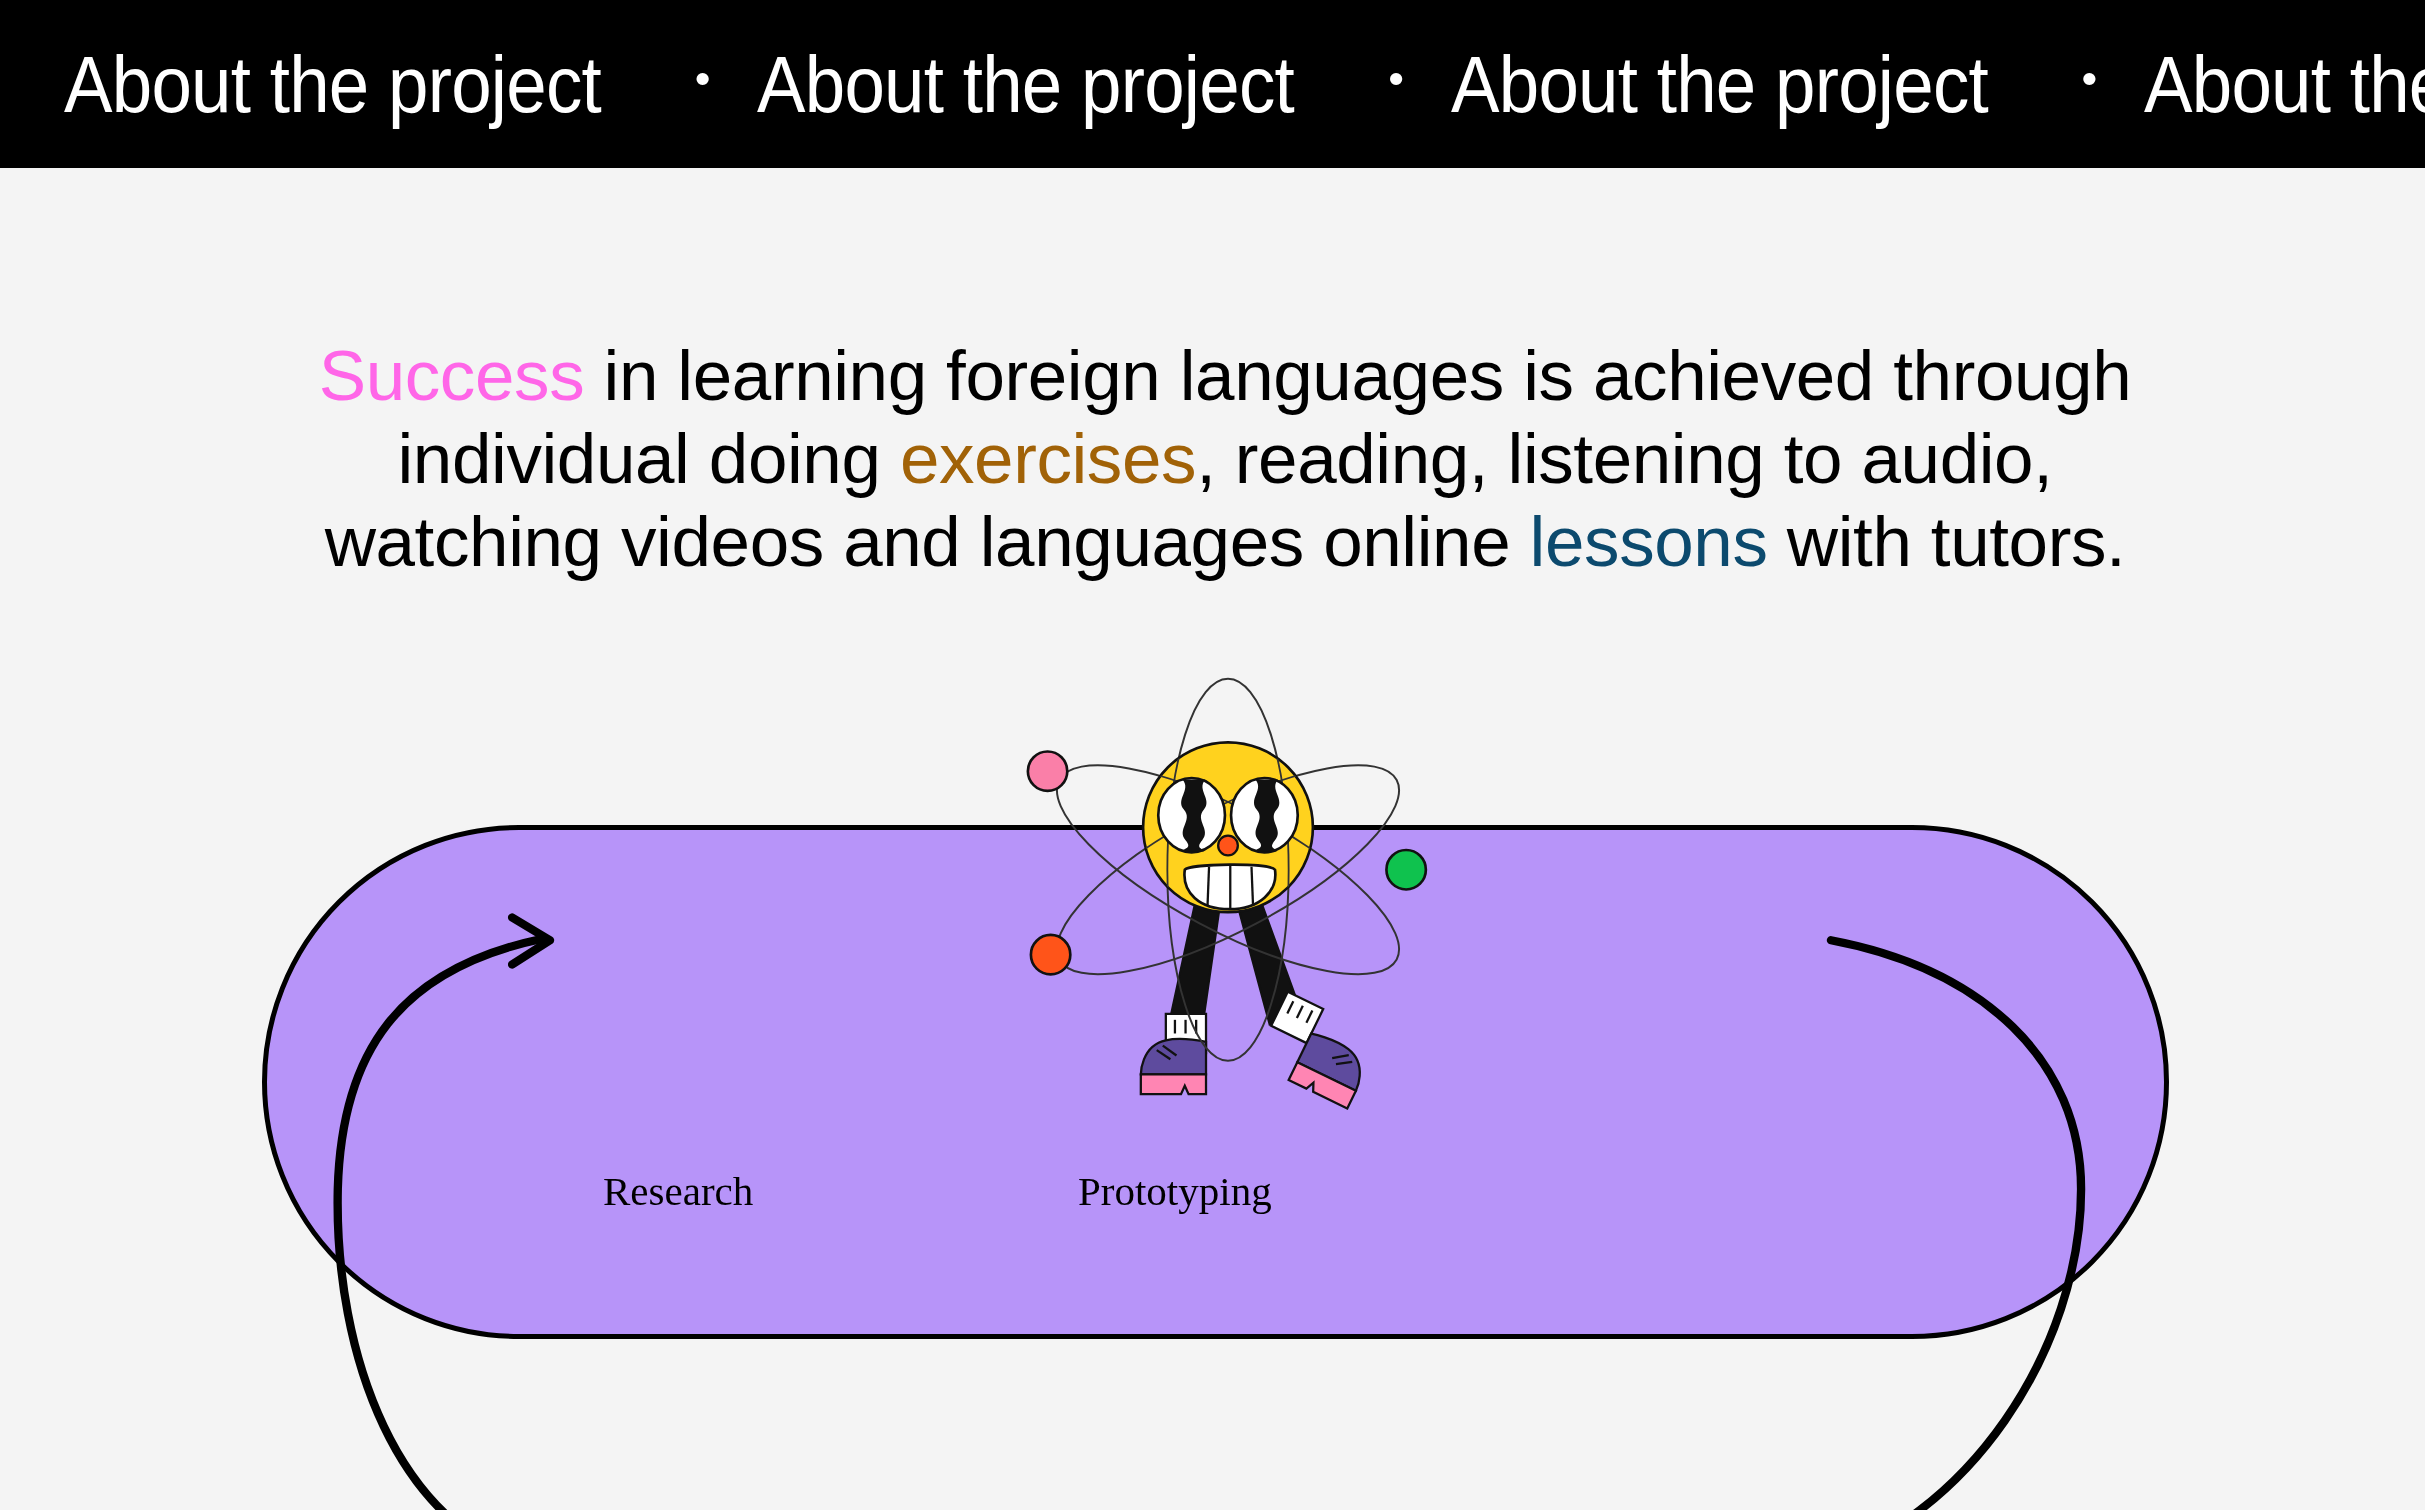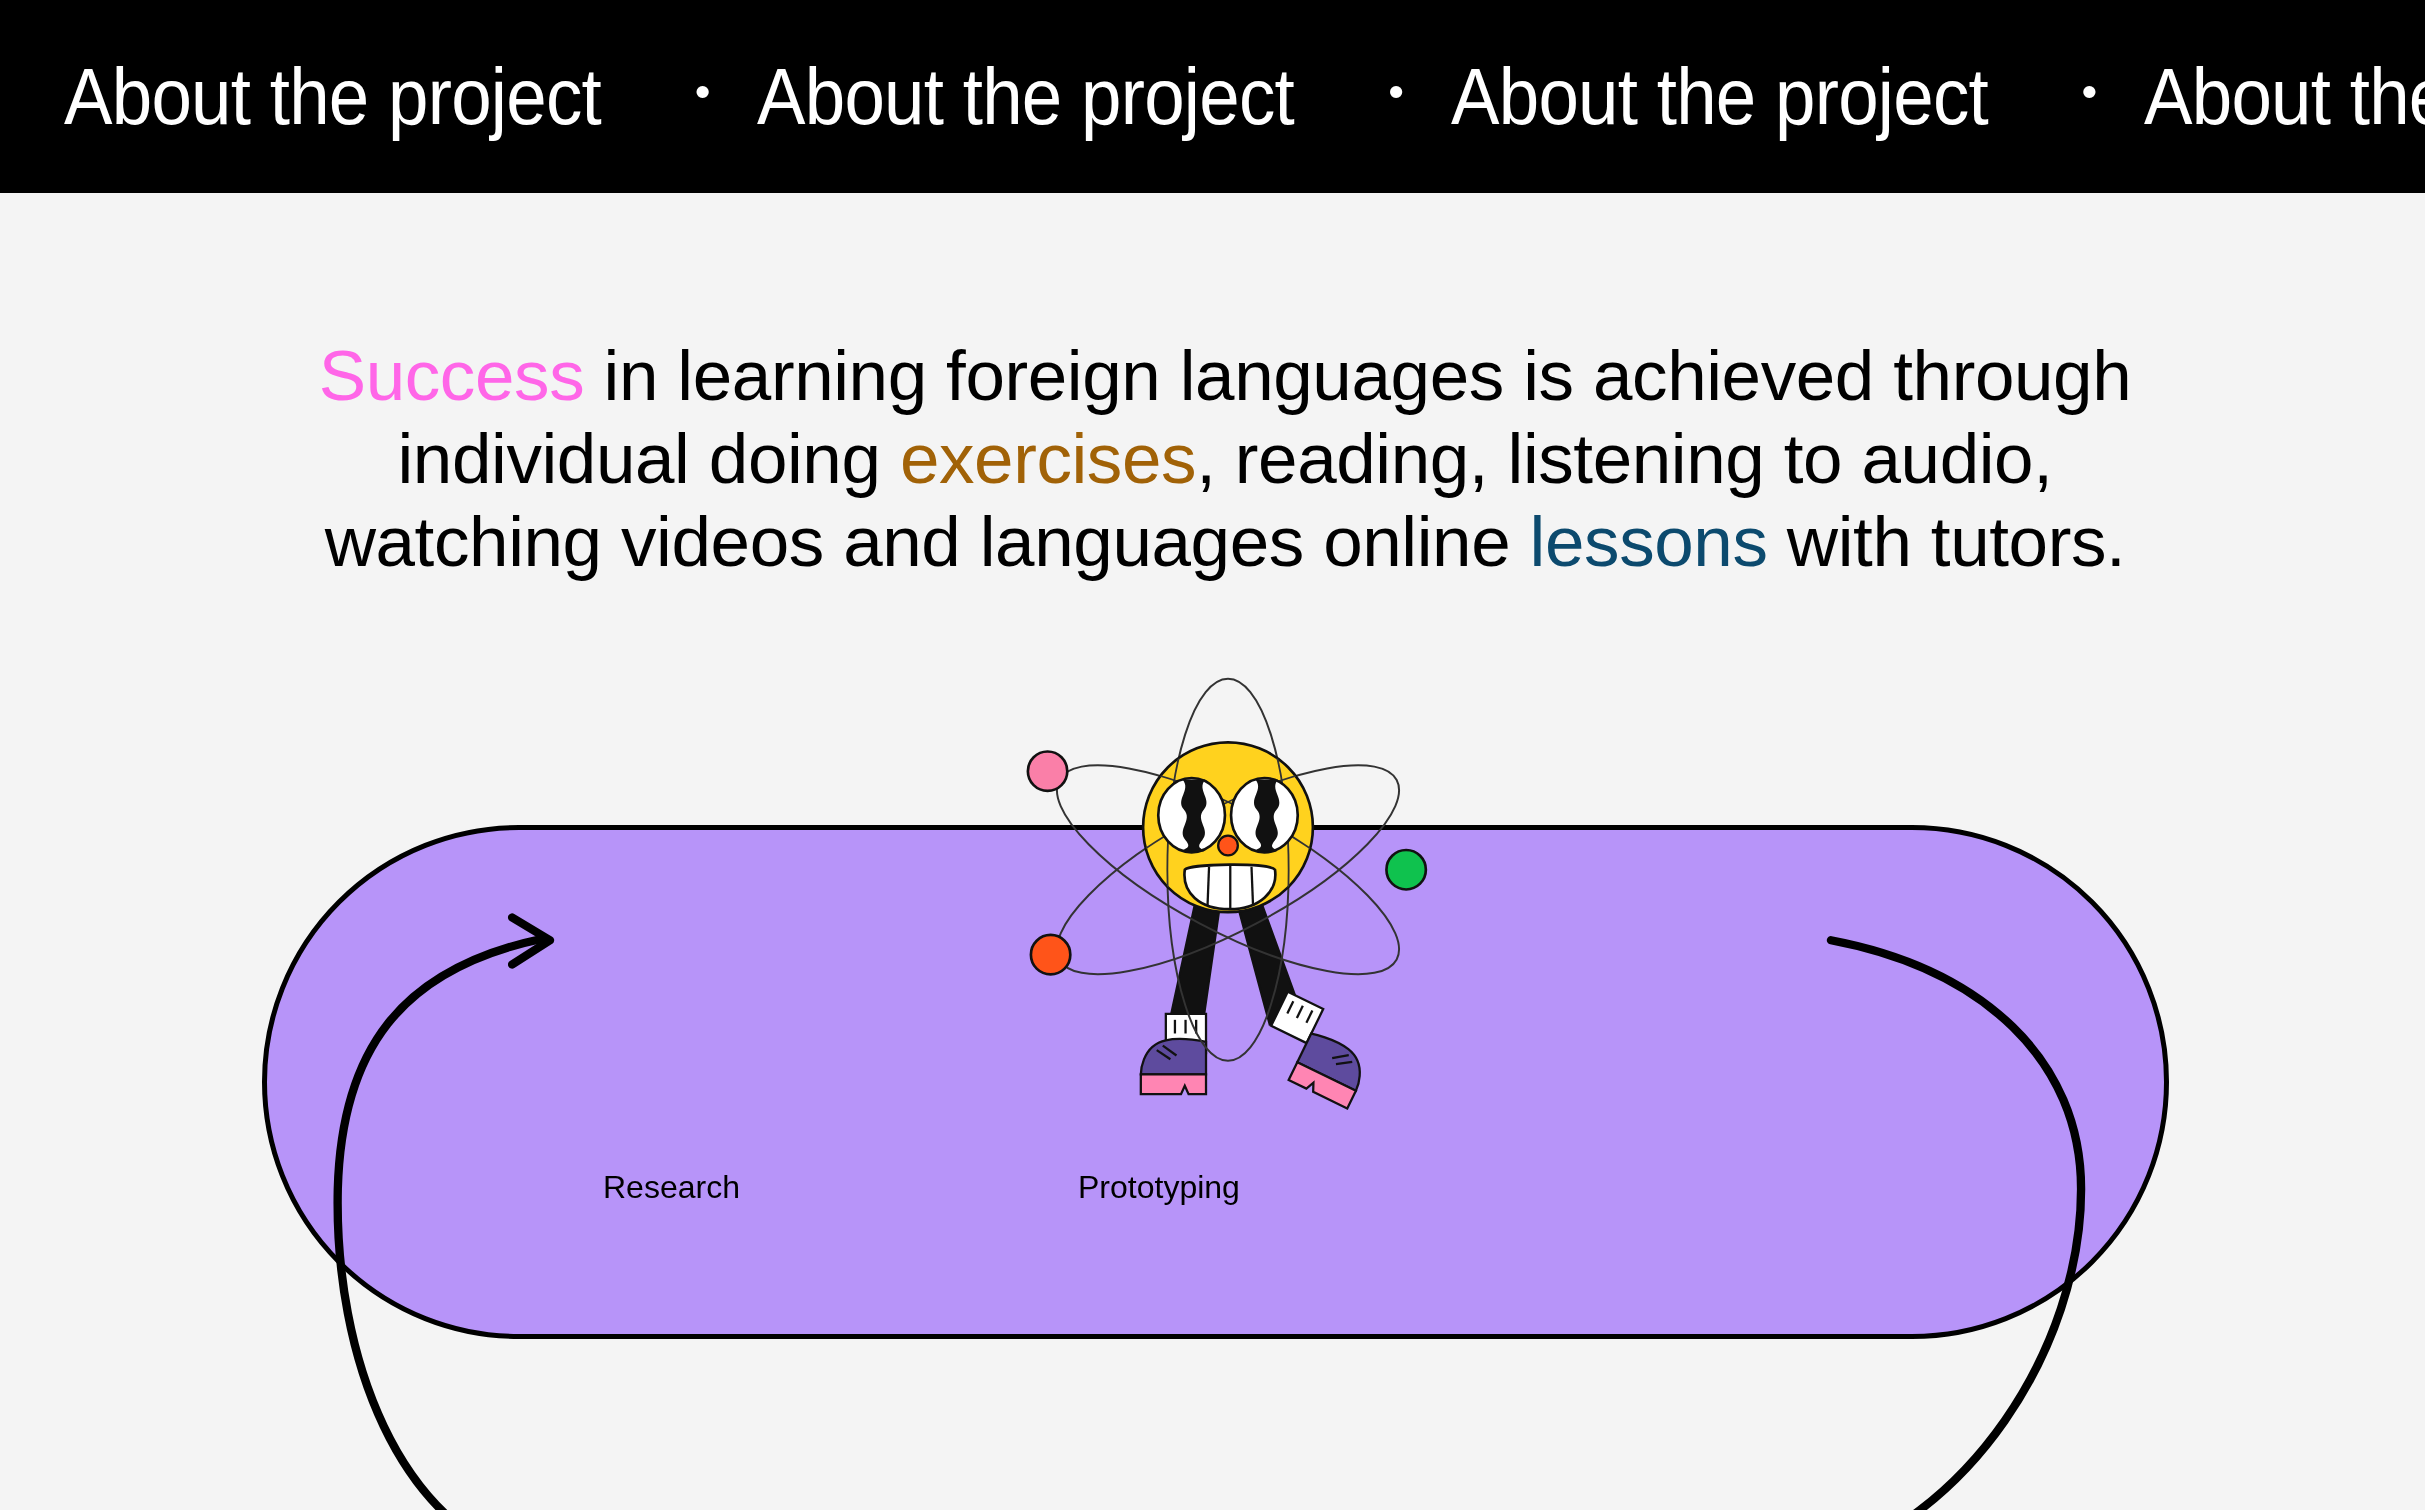--- a/index.html
+++ b/index.html
@@ -6,21 +6,21 @@
   * { margin:0; padding:0; box-sizing:border-box; }
   html,body { width:2426px; height:1511px; overflow:hidden; }
   body {
     background:#F4F4F4;
     font-family:"Liberation Sans", sans-serif;
     position:relative;
   }
 
   
   .marquee-bar{
-    position:absolute; top:0; left:0; width:2426px; height:193px;
+    position:absolute; top:0; left:0; width:2426px; height:168px;
     background:#000; overflow:hidden; display:flex; align-items:center;
   }
   .marquee-track{
     display:flex; align-items:center; white-space:nowrap;
     padding-left:64px; gap:0;
   }
   .marquee-item{
     color:#FFFFFF;
     font-family:"Liberation Sans Narrow","Liberation Sans",sans-serif;
     font-size:79px; font-weight:400; letter-spacing:-0.8px;
@@ -55,22 +55,22 @@
     position:absolute; inset:0;
     background:#B794F9;
     border:5.3px solid #000000;
     border-radius:257px;
   }
 
   .pill-svg{ position:absolute; inset:0; width:100%; height:100%; overflow:visible; }
 
   .stage-label{
     position:absolute;
-    font-family:Liberation Sans, sans-serif;
-    font-size:32px; color:#000000; line-height:1;
+    font-family:Liberation Serif, serif;
+    font-size:41px; color:#000000; line-height:1;
     white-space:nowrap;
   }
   #lbl-research    { left:341px;  top:346px;  }
   #lbl-prototyping { left:816px; top:346px;  }
 
   
   .mascot{
     position:absolute; left:993px; top:659px;
     width:470px; height:470px;
   }

